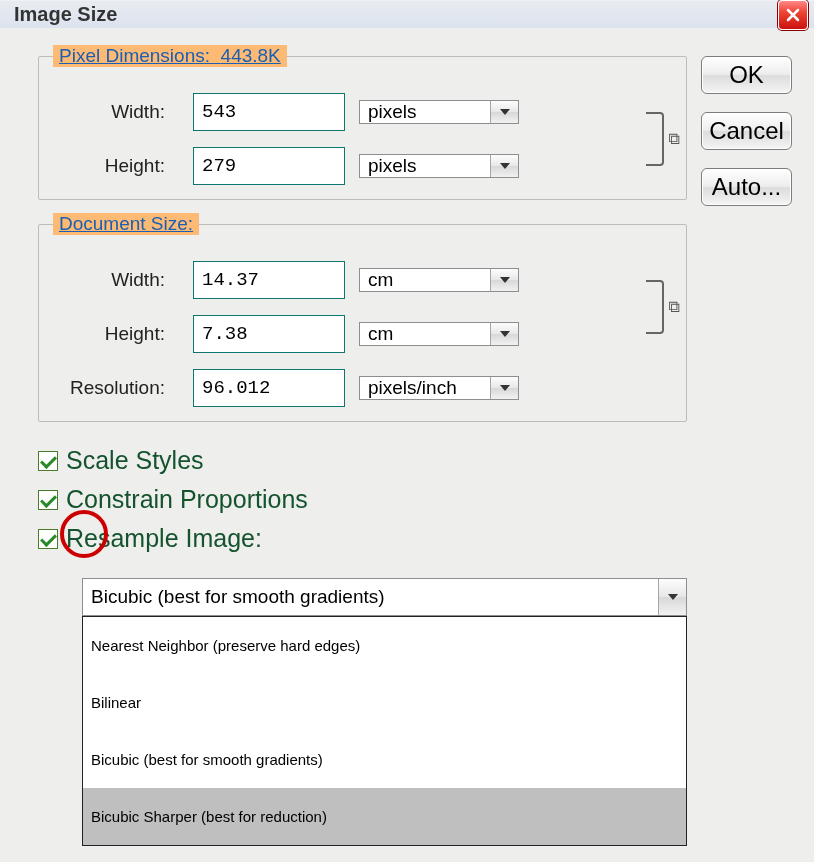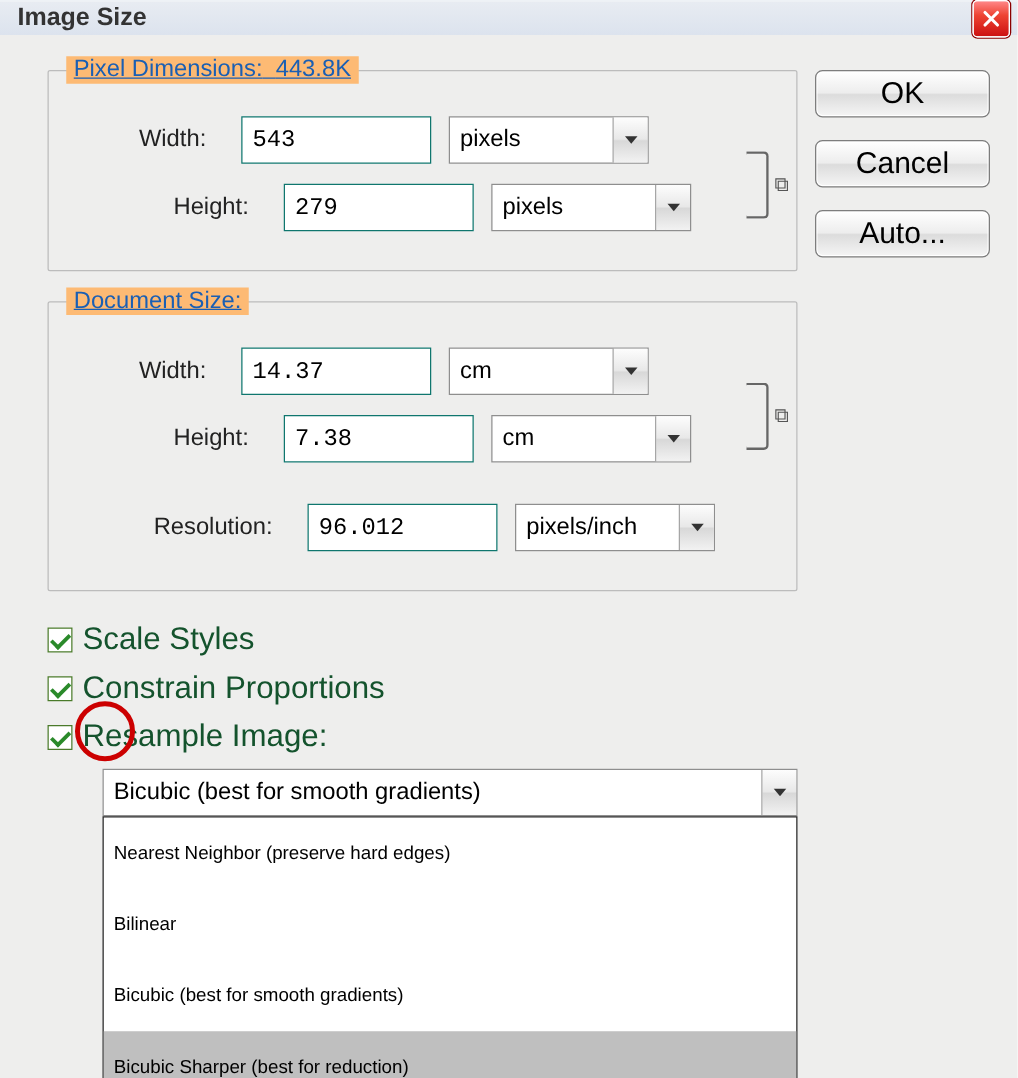--- a/index.html
+++ b/index.html
@@ -58,40 +58,40 @@
     color: #1a5fb4;
     padding: 0 6px;
     font-size: 19px;
     text-decoration: underline;
   }
   .row {
     display: flex;
     align-items: center;
     margin-bottom: 16px;
   }
-  .row:last-child { margin-bottom: 17px; justify-content: center; }
+  .row:last-child { margin-bottom: 0; }
   .row-label {
     width: 142px;
     text-align: right;
     padding-right: 28px;
     color: #222;
     font-size: 19px;
   }
   .num-input {
     width: 152px;
     height: 38px;
     border: 1px solid #0f766e;
     background: #fff;
     padding: 4px 8px;
     font-size: 19px;
     font-family: Liberation Mono, monospace;
   }
   .select {
     width: 160px;
-    height: 38px;
+    height: 24px;
     border: 1px solid #8e8e8e;
     background: #fff;
     margin-left: 14px;
     display: flex;
     align-items: center;
     position: relative;
     cursor: pointer;
   }
   .select-text {
     padding: 0 8px;
@@ -181,22 +181,22 @@
     position: absolute;
     width: 48px;
     height: 48px;
     border: 4px solid #cc0000;
     border-radius: 50%;
     left: 22px;
     pointer-events: none;
   }
   .combo-wrap {
     margin-left: 44px;
-    margin-top: 11px;
-    width: 556px;
+    margin-top: 25px;
+    width: 605px;
   }
   .combo {
     height: 38px;
     border: 1px solid #8e8e8e;
     background: #fff;
     display: flex;
     align-items: center;
     cursor: pointer;
   }
   .combo .select-text { font-size: 19px; }

